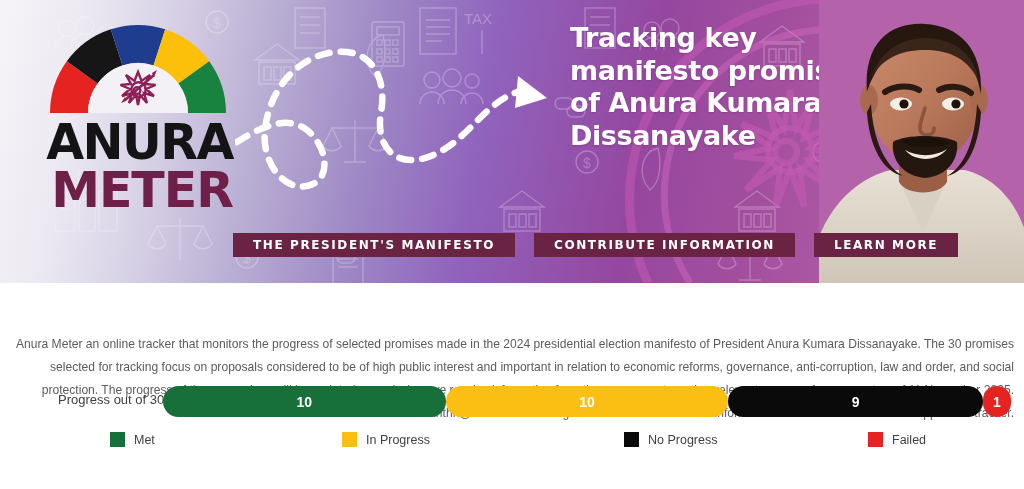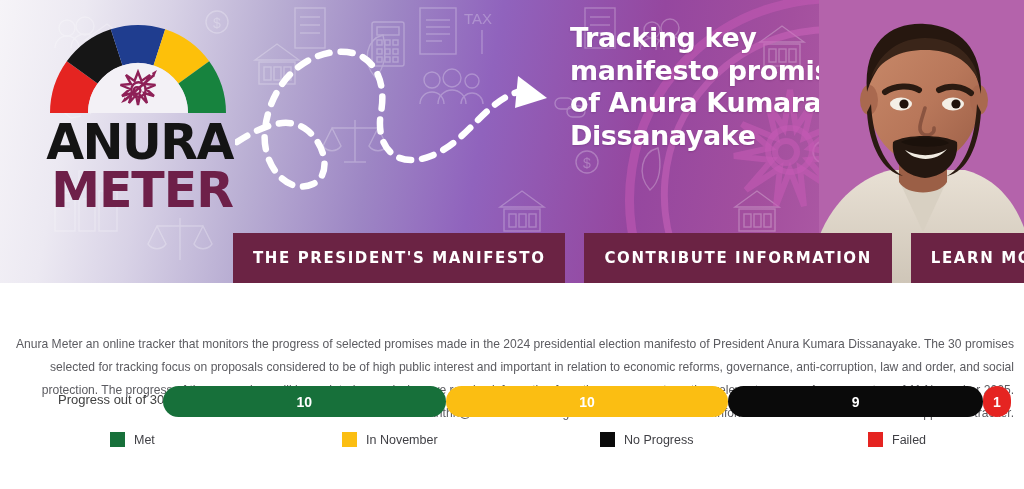--- a/index.html
+++ b/index.html
@@ -61,25 +61,25 @@
   
   .portrait { position: absolute; right: 0; top: 0; width: 205px; height: 283px; overflow: hidden; }
   .portrait svg { display: block; }
 
   
   .btn-row { position: absolute; left: 233px; top: 233px; display: flex; gap: 19px; }
   .btn {
     background: #6b2344;
     color: #ffffff;
     border: none;
-    height: 50px;
+    height: 24px;
     padding: 0 20px;
     font-family: "DejaVu Sans", sans-serif;
     font-weight: 700;
-    font-size: 15px;
+    font-size: 12px;
     letter-spacing: 1.6px;
     text-transform: uppercase;
     cursor: pointer;
     display: flex; align-items: center; justify-content: center;
     white-space: nowrap;
   }
 
   
   .intro {
     position: absolute; left: 10px; top: 297px;
@@ -442,23 +442,23 @@
       </div>
   </div>
 
   <div class="legend" id="legend">
       <div class="legend-item" style="left: 110px;">
         <span class="swatch" style="background: rgb(23, 112, 58);"></span>
         <span>Met</span>
       </div>
       <div class="legend-item" style="left: 342px;">
         <span class="swatch" style="background: rgb(251, 190, 18);"></span>
-        <span>In November</span>
+        <span>In Progress</span>
       </div>
-      <div class="legend-item" style="left: 600px;">
+      <div class="legend-item" style="left: 624px;">
         <span class="swatch" style="background: rgb(10, 10, 10);"></span>
         <span>No Progress</span>
       </div>
       <div class="legend-item" style="left: 868px; align-items: flex-end;">
         <span class="swatch" style="background: rgb(229, 36, 33);"></span>
         <span>Failed</span>
       </div>
     </div>
 
 </div>

